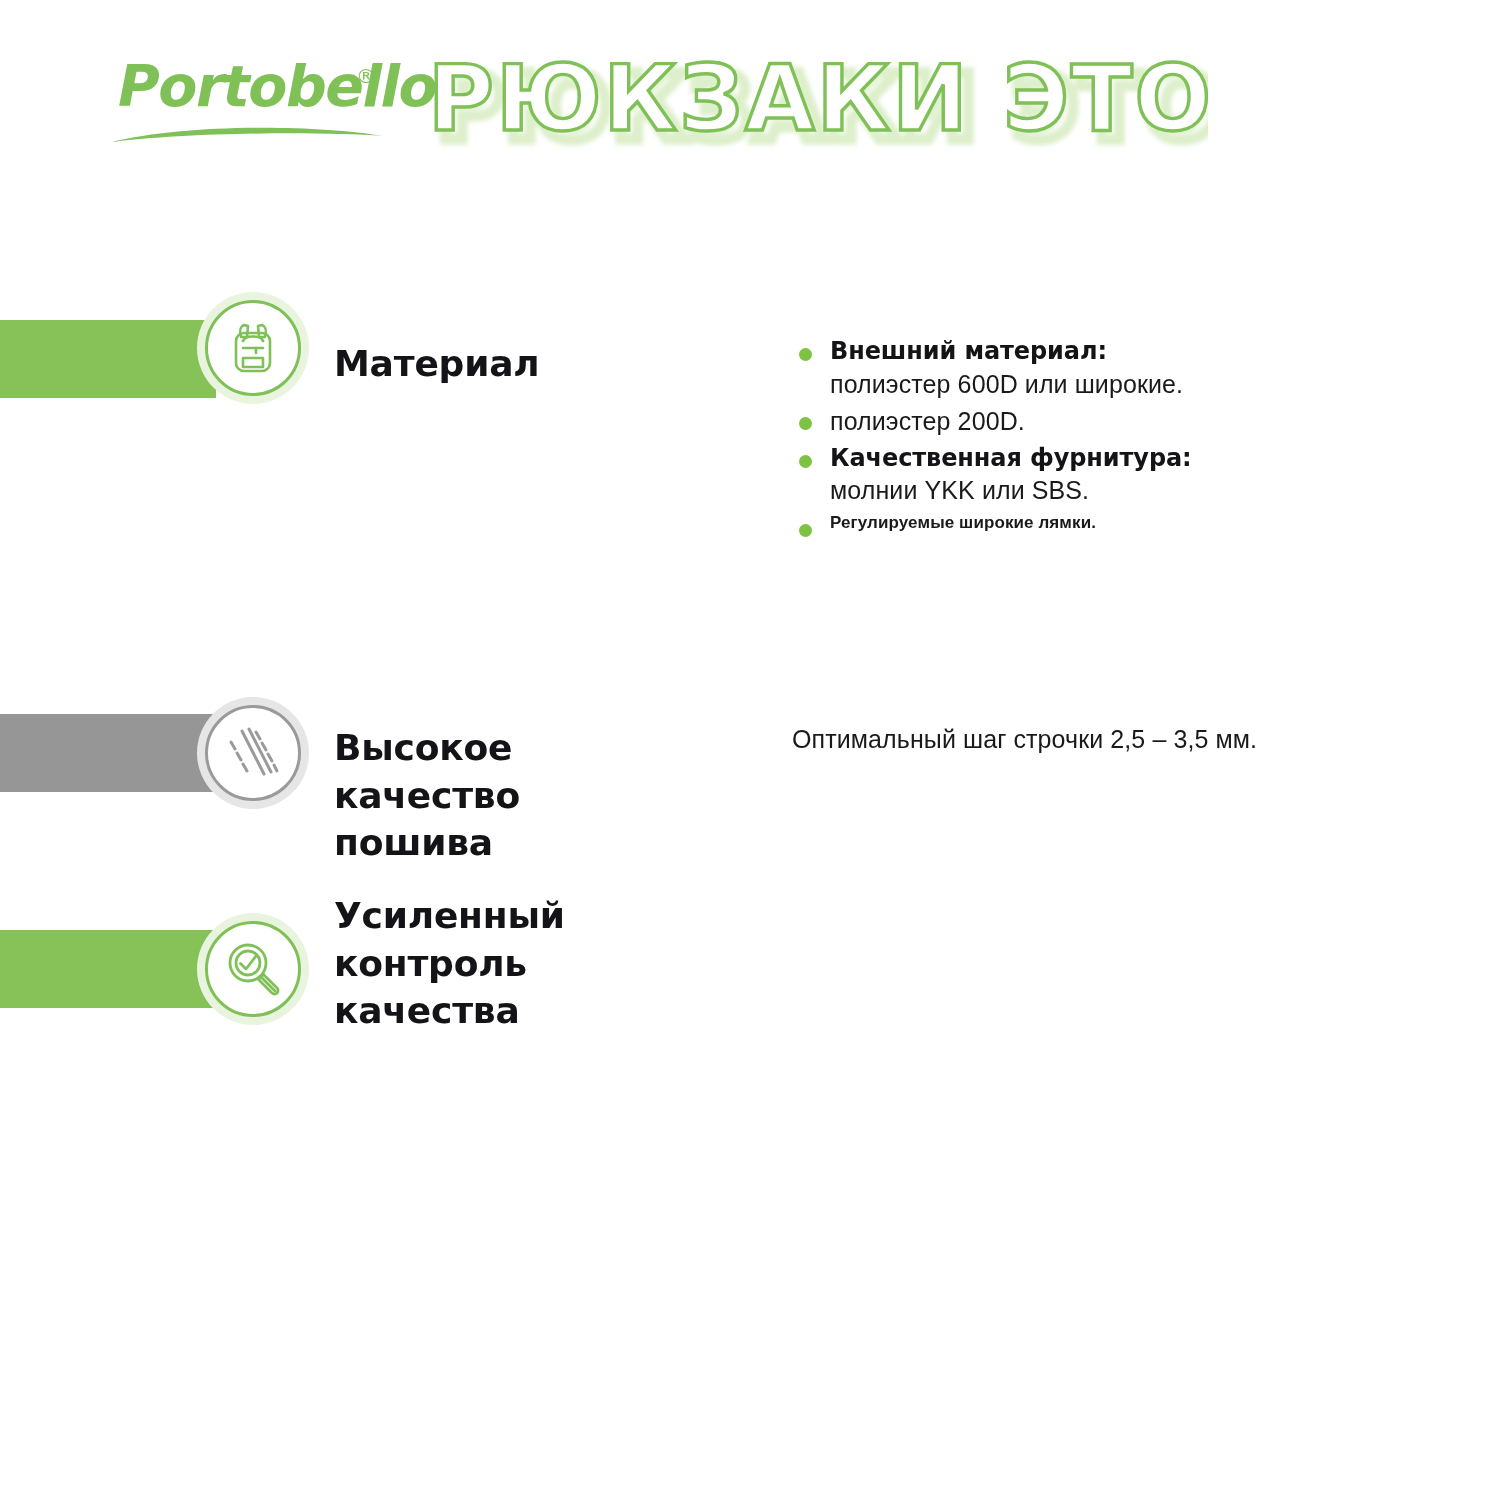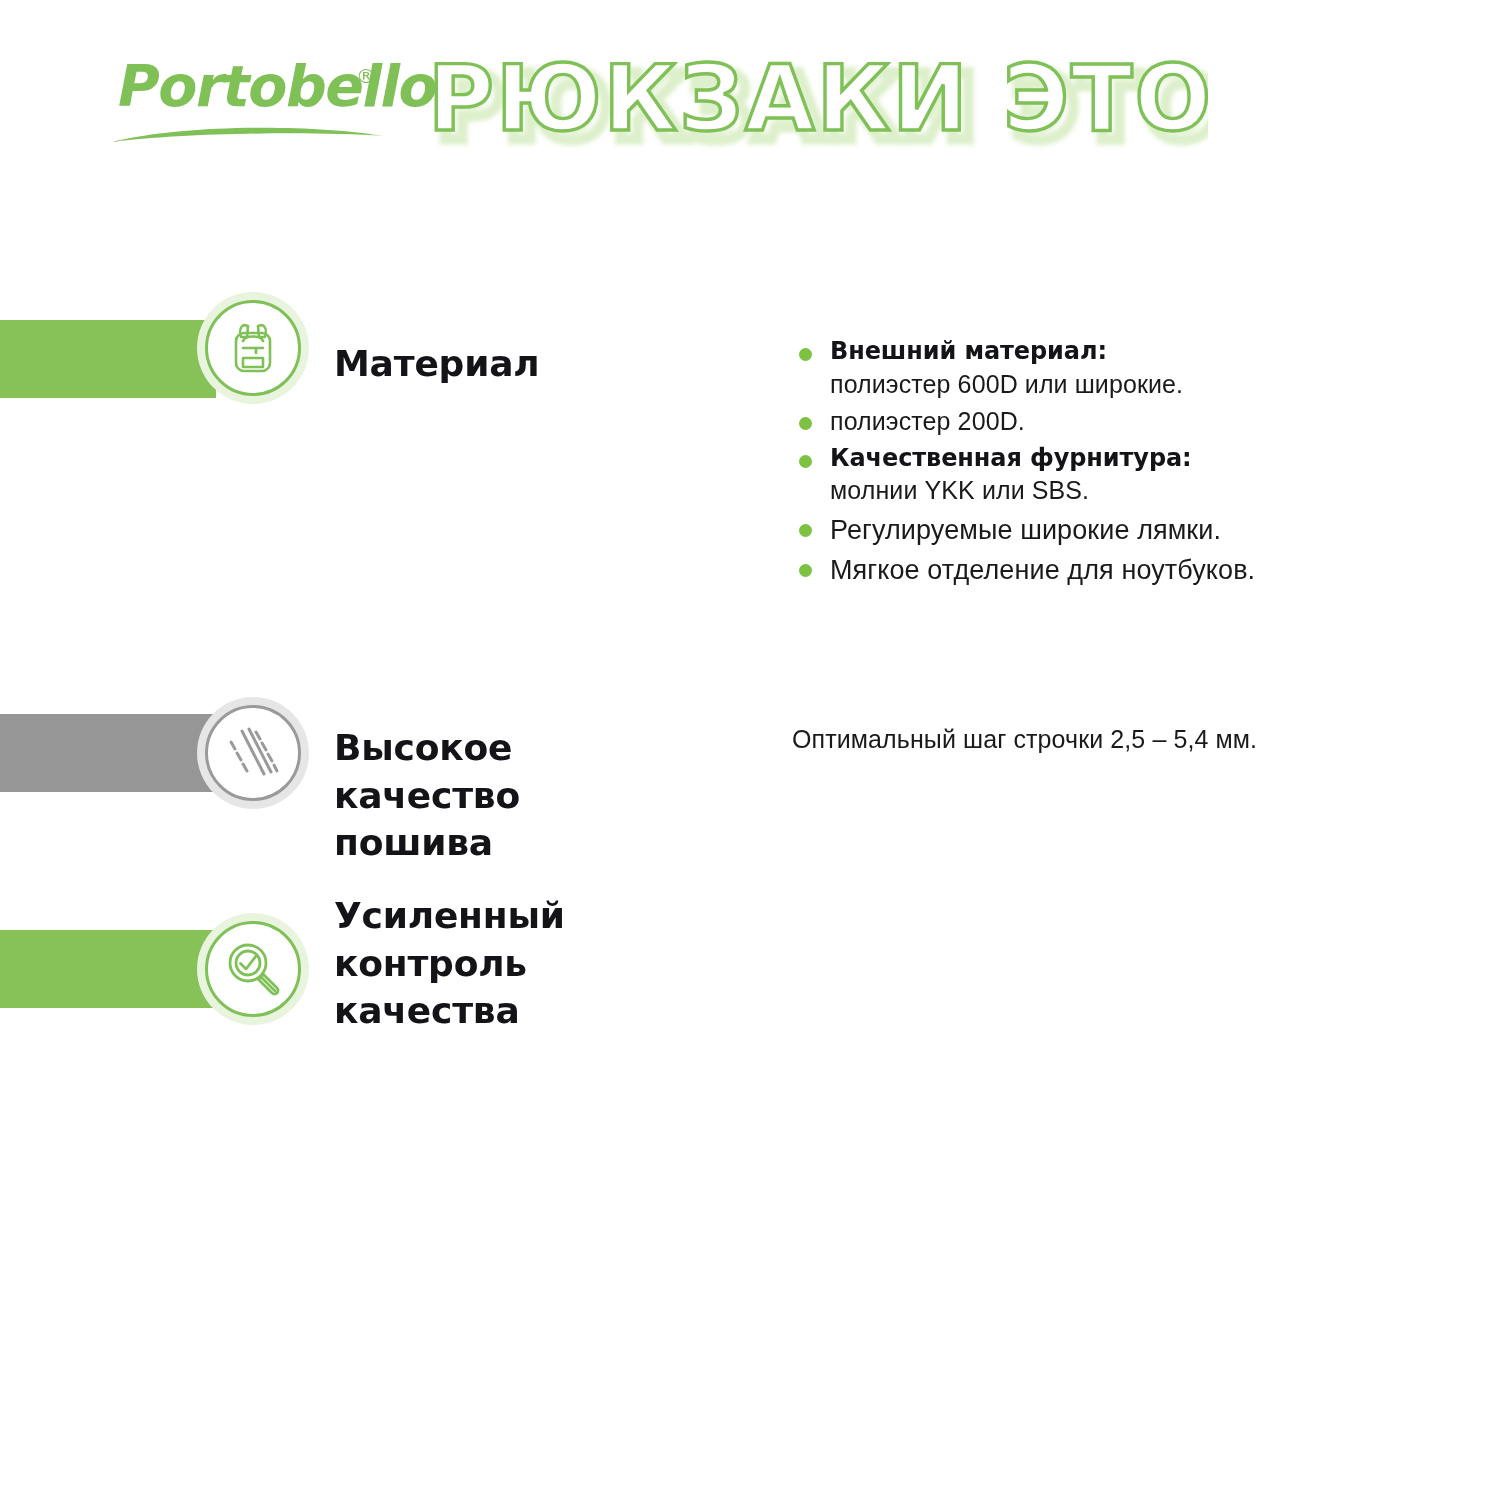--- a/index.html
+++ b/index.html
@@ -158,22 +158,22 @@
     font-family: "Liberation Sans", sans-serif;
     font-weight: normal;
     font-size: 25px;
     line-height: 1.34;
     color: #1a1a1a;
     letter-spacing: 0.1px;
   }
   .b-single {
     display: block;
     font-family: "Liberation Sans", sans-serif;
-    font-weight: normal;
-    font-size: 27px;
+    font-weight: bold;
+    font-size: 17px;
     line-height: 1.34;
     color: #1a1a1a;
     letter-spacing: 0.1px;
   }
   .plain-note {
     font-family: "Liberation Sans", sans-serif;
     font-size: 25px;
     line-height: 1.34;
     color: #1a1a1a;
     letter-spacing: 0.1px;
@@ -301,23 +301,19 @@
       <span class="bullet-dot"></span>
       <span class="b-strong">Качественная фурнитура:</span>
       <span class="b-plain">молнии YKK или SBS.</span>
     </li>
 
     <li class="bullet-item">
       <span class="bullet-dot"></span>
       <span class="b-single">Регулируемые широкие лямки.</span>
     </li>
 
-    <li class="bullet-item">
-      <span class="bullet-dot"></span>
-      <span class="b-single">Мягкое отделение для ноутбуков.</span>
-    </li>
 
   </ul>
 </div>
 
 <div class="right-col" style="top:723px; width:640px;">
-  <div class="plain-note">Оптимальный шаг строчки 2,5 – 5,4 мм.</div>
+  <div class="plain-note">Оптимальный шаг строчки 2,5 – 3,5 мм.</div>
 </div>
 
 </body></html>

